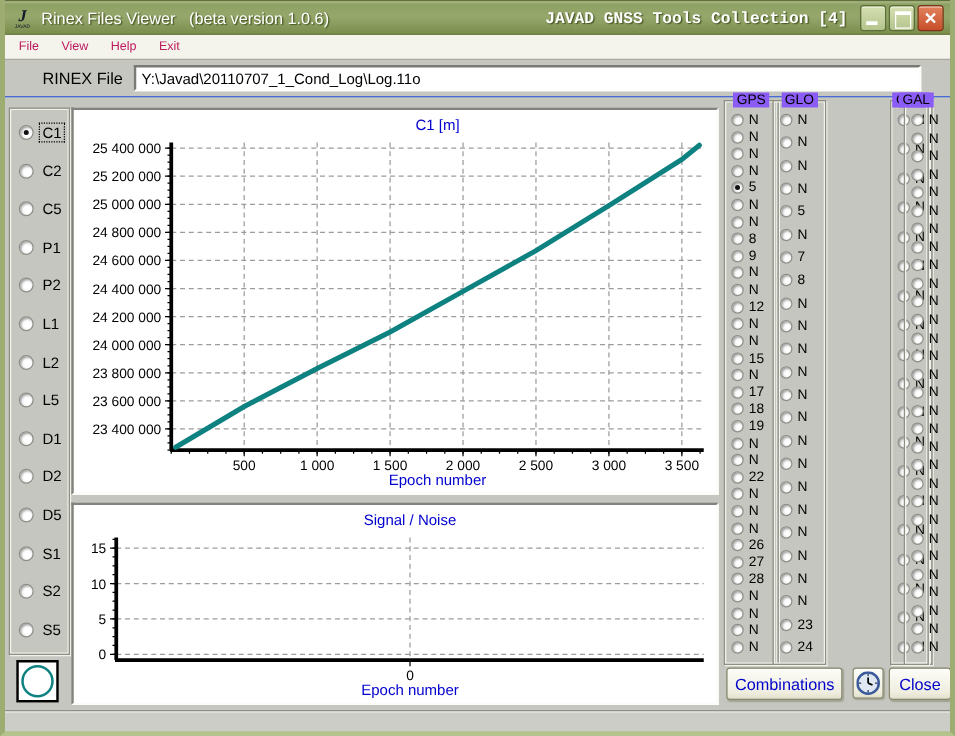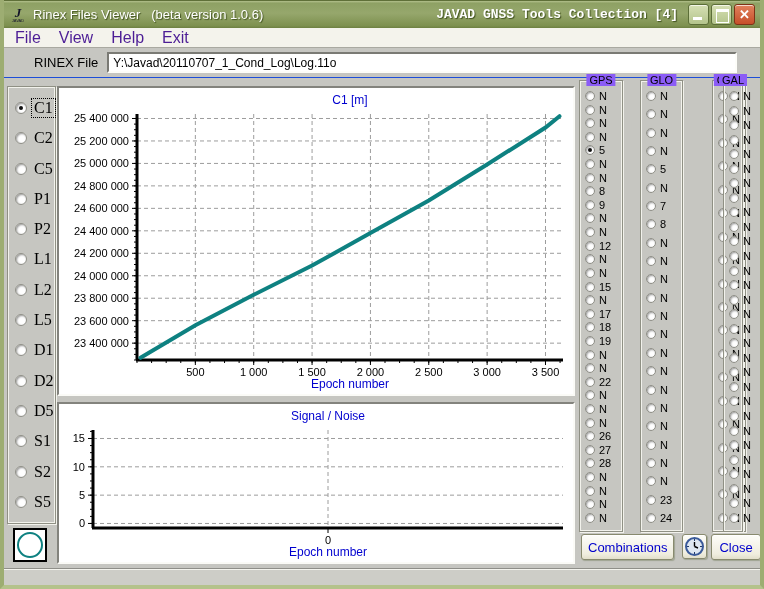--- a/index.html
+++ b/index.html
@@ -22,21 +22,21 @@
     background:linear-gradient(to bottom,#d6e0b4,#b4c48c);box-shadow:inset 0 1px 0 rgba(255,255,255,.7);cursor:default;}
   .win-btn.close{background:linear-gradient(to bottom,#e2825d,#c64f2a);border-color:#7e3317;}
   .win-btn.min::after{content:"";position:absolute;left:4px;bottom:4px;width:9px;height:3px;background:#fff;}
   .win-btn.max::after{content:"";position:absolute;left:4px;top:4px;width:11px;height:10px;
     border:1px solid #fff;border-top-width:3px;}
   .win-btn.close::after{content:"\2715";position:absolute;left:0;top:0;width:100%;height:100%;
     color:#fff;font-size:13px;font-weight:bold;text-align:center;line-height:19px;}
   
   .menubar{flex:none;height:20px;background:#f4f3ec;display:flex;align-items:center;
     border-bottom:1px solid #a9a9a1;padding-left:2px;}
-  .menu-item{padding:1px 9px;font-size:16px;color:#4c1d95;}
+  .menu-item{padding:1px 9px;font-size:10px;color:#be185d;}
   
   .rinex-row{flex:none;height:30px;background:#c6c6c1;display:flex;align-items:center;
     padding-left:30px;gap:9px;border-bottom:1px solid #1d4ed8;}
   .rinex-label{font-size:13px;color:#000;flex:none;}
   .rinex-input{flex:1;margin-right:23px;height:21px;background:#fff;border:2px solid;
     border-color:#7a7a74 #fdfdf9 #fdfdf9 #7a7a74;font:12px "Liberation Sans",sans-serif;
     padding:1px 4px;color:#000;outline:none;}
   
   .content{flex:1;position:relative;background:#c6c6c1;}
   .groupbox{position:absolute;border:1px solid #8f9084;box-shadow:inset 0 0 0 1px #f2f2ec,1px 1px 0 #f2f2ec;}
@@ -44,38 +44,38 @@
     padding:0 3px;font-size:11px;color:#000;white-space:nowrap;}
   
   .sidebar{left:3px;top:8px;width:49px;height:438px;}
   .signal-list{height:100%;display:flex;flex-direction:column;justify-content:space-between;
     padding:12px 0 12px 7px;}
   .radio-item{display:flex;align-items:center;gap:5px;}
   .radio{width:12px;height:12px;border-radius:50%;background:#fff;border:1px solid #8e8e86;flex:none;
     box-shadow:inset 1px 1px 2px rgba(0,0,0,.4),inset -1px -1px 1px rgba(255,255,255,.95);
     display:flex;align-items:center;justify-content:center;}
   .selected>.radio::after{content:"";width:4px;height:4px;background:#101010;border-radius:50%;}
-  .radio-item .lbl{font-size:16px;color:#000;padding:0 2px;font-family:Liberation Serif, serif;}
+  .radio-item .lbl{font-size:12px;color:#000;padding:0 2px;}
   .signal-list .selected .lbl{outline:1px dotted #000;}
   
   .skyplot{position:absolute;left:9px;top:450px;width:34px;height:34px;background:#fff;
     border:2px solid #000;display:flex;align-items:center;justify-content:center;padding:0;}
   .sky-circle{width:26px;height:26px;border-radius:50%;border:2px solid #0e8181;background:#fff;}
   
   .chart-panel{position:absolute;left:53px;width:518px;background:#fff;border:2px solid;
     border-color:#83837d #fbfbf7 #fbfbf7 #83837d;}
   .chart-panel.upper{top:8px;height:310px;}
   .chart-panel.lower{top:324px;height:162px;}
   svg{display:block;}
   .tick{font-family:"Liberation Sans",sans-serif;font-size:11px;fill:#000;}
   .ctitle{font-family:"Liberation Sans",sans-serif;font-size:12px;fill:#0000cf;}
   
   .satbox{top:2px;height:452px;}
   .satbox.gps{left:575px;width:44px;}
-  .satbox.glo{left:636px;width:43px;}
+  .satbox.glo{left:614px;width:43px;}
   .satbox.geo{left:708px;width:34px;}
   .satbox.gal{left:719px;width:20px;}
   .sat-list{height:100%;display:flex;flex-direction:column;justify-content:space-between;
     padding:9px 0 7px 5px;}
   .sat-item{display:flex;align-items:center;gap:4px;}
   .sat-item .radio{width:10px;height:10px;}
   .sat-item .lbl{font-size:11px;color:#000;}
   
   .xp-btn{position:absolute;top:456px;height:26px;border:1px solid #888a6e;border-radius:3px;
     background:linear-gradient(to bottom,#fdfdf9,#efedde 80%,#e2dfcb);

